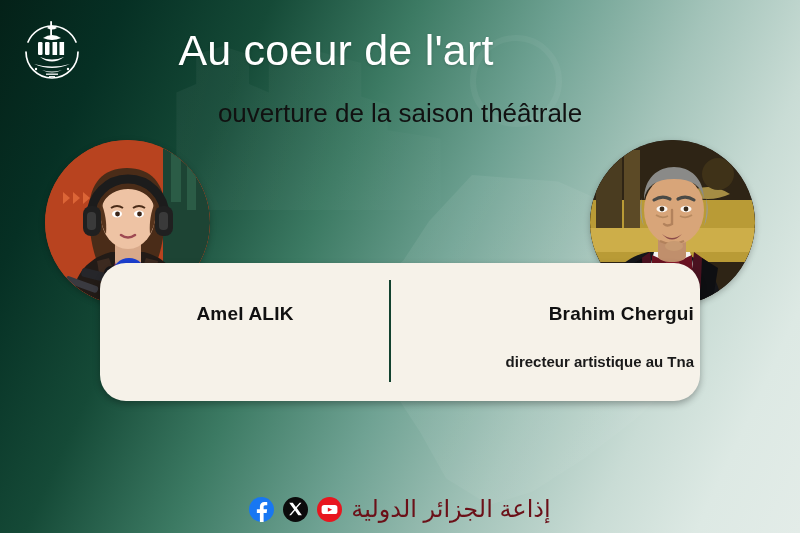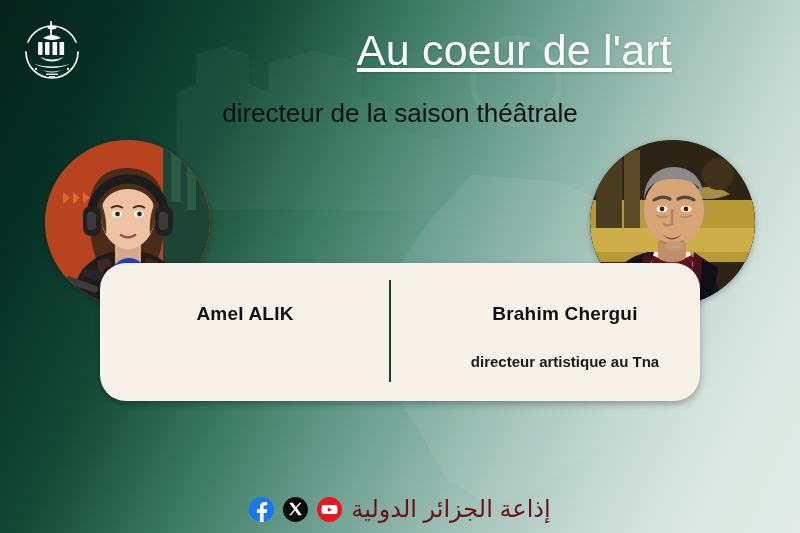--- a/index.html
+++ b/index.html
@@ -40,42 +40,42 @@
     left:470px;top:35px;width:80px;height:80px;border-radius:50%;
     border:6px solid rgba(255,255,255,.07);opacity:.7;
   }
 
   
   #logo{position:absolute;left:16px;top:12px;width:72px;height:72px;}
   #logo svg{display:block;}
 
   
   #title{
-    position:absolute;left:0;top:24px;width:672px;text-align:right;
+    position:absolute;left:0;top:24px;width:672px;text-align:center;
     color:#ffffff;font-size:43px;line-height:52px;font-weight:400;
-    letter-spacing:.2px;text-shadow:0 1px 3px rgba(0,0,0,.18);text-decoration:underline;
+    letter-spacing:.2px;text-shadow:0 1px 3px rgba(0,0,0,.18);
   }
   #subtitle{
     position:absolute;left:0;top:96px;width:800px;text-align:center;
     color:#111111;font-size:26px;line-height:34px;font-weight:500;
   }
 
   
   #card{
     position:absolute;left:100px;top:263px;width:600px;height:138px;
     background:#f6f2e9;border-radius:26px;
     box-shadow:0 3px 7px rgba(0,0,0,.3);
   }
   #divider{
     position:absolute;left:389px;top:280px;width:2px;height:102px;
     background:#12422f;
   }
   .person{position:absolute;top:263px;width:290px;height:138px;text-align:center;}
   #person-left{left:100px;text-decoration:underline;}
-  #person-right{left:420px;}
+  #person-right{left:404px;text-align:right;}
   .person .pname{
     position:absolute;left:0;width:100%;top:40px;
     font-size:19px;font-weight:bold;color:#111111;letter-spacing:.2px;
   }
   .person .prole{
     position:absolute;left:0;width:100%;top:89px;
     font-size:16px;color:#1a1a1a;
   }
   #person-right .pname{top:40px;font-size:19px;}
   #person-right .prole{top:90px;font-size:15px;font-weight:bold;}
@@ -129,21 +129,21 @@
         <path d="M26 58 q10 5 20 0 q-10 3 -20 0z" opacity=".9"></path>
       </g>
       <g fill="#ffffff" opacity=".92">
         <path d="M30 61.5h12v1.4H30z"></path>
         <path d="M33 64h6v1.2h-6z"></path>
       </g>
     </svg>
   </div>
 
   <div id="title">Au coeur de l'art</div>
-  <div id="subtitle">directeur de la saison théâtrale</div>
+  <div id="subtitle">ouverture de la saison théâtrale</div>
 
   <div class="avatar" id="avatar-left">
     <svg viewBox="0 0 165 165" aria-hidden="true">
       <defs>
         <clipPath id="clipL">
             <circle cx="82.5" cy="82.5" r="82.5"></circle>
           </clipPath>
       </defs>
       <g clip-path="url(#clipL)">
         <rect width="165" height="165" fill="#b8431f"></rect>

